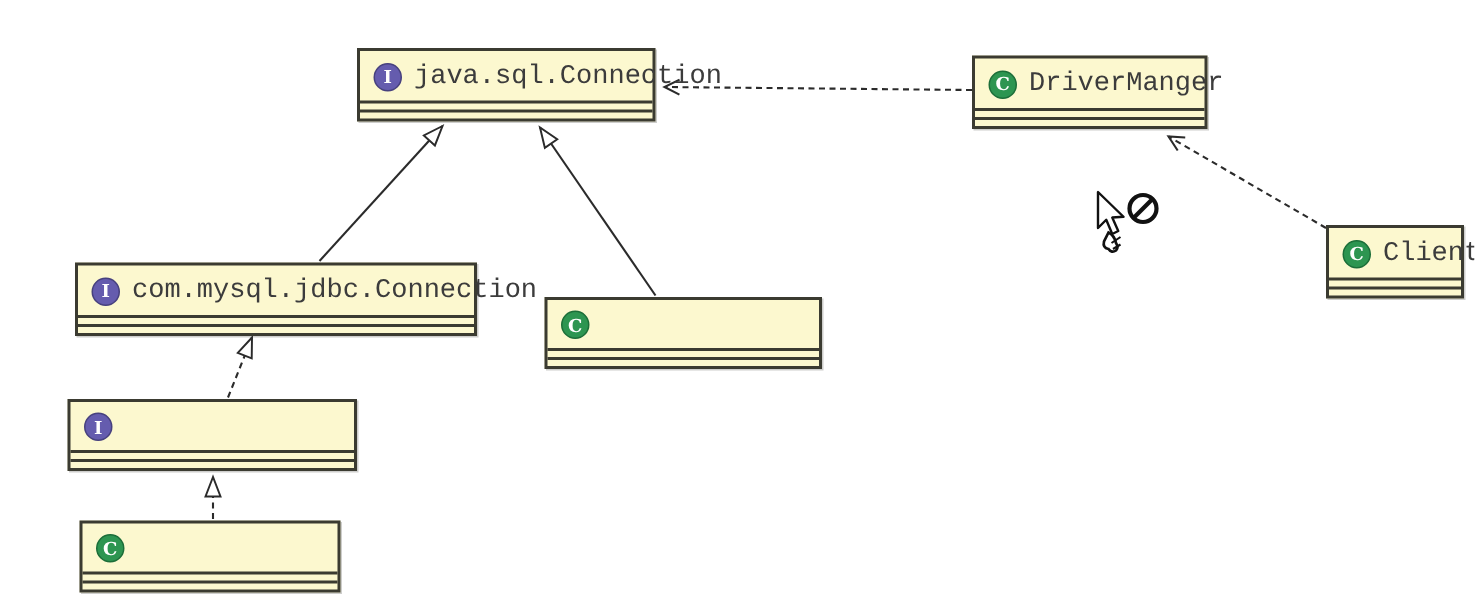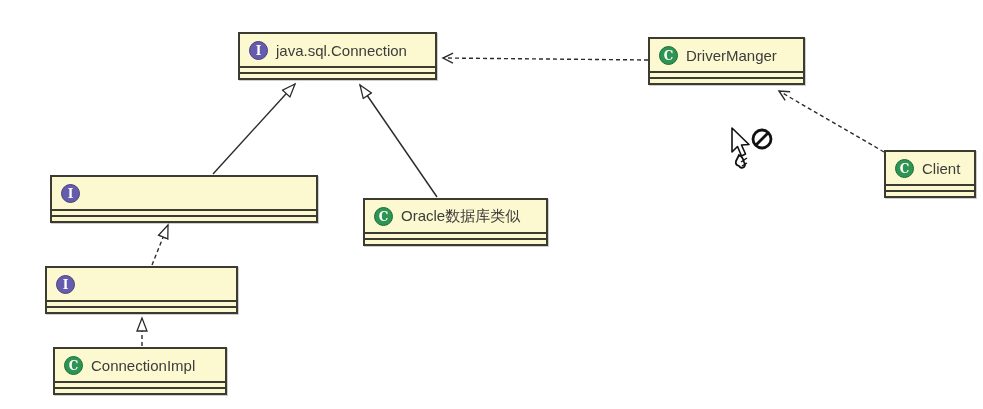--- a/index.html
+++ b/index.html
@@ -13,21 +13,21 @@
     box-sizing:border-box;box-shadow:1px 1px 0 rgba(60,60,50,.25);
   }
   .uml-title{display:flex;align-items:center;gap:8px;padding:7px 10px 6px 9px;}
   .badge{
     width:17px;height:17px;border-radius:50%;color:#fff;flex:0 0 auto;
     display:flex;align-items:center;justify-content:center;
     font-family:"DejaVu Serif",serif;font-weight:bold;font-size:12px;line-height:1;
   }
   .badge-i{background:#655cae;border:1px solid #47417e;}
   .badge-c{background:#2d9551;border:1px solid #1c6e39;}
-  .uml-label{font-size:15px;color:#3c3c3c;white-space:nowrap;}
+  .uml-label{font-size:18px;color:#3c3c3c;white-space:nowrap;font-family:Liberation Mono, monospace;}
   .compartment{height:4px;border-top:2px solid #3b3b31;}
   
   .n0{left:238px;top:32px;width:199px;}
   .n1{left:648px;top:37px;width:157px;}
   .n2{left:50px;top:175px;width:268px;}
   .n3{left:363px;top:198px;width:185px;}
   .n4{left:45px;top:266px;width:193px;}
   .n5{left:53px;top:347px;width:174px;}
   .n6{left:884px;top:150px;width:92px;}
 </style>
@@ -83,46 +83,45 @@
       <span class="badge badge-c">C</span>
       <span class="uml-label">DriverManger</span>
     </div>
     <div class="compartment"></div>
     <div class="compartment"></div>
   </div>
 
   <div class="uml-box n2">
     <div class="uml-title">
       <span class="badge badge-i">I</span>
+      <span class="uml-label">com.mysql.jdbc.Connection</span>
     </div>
     <div class="compartment"></div>
     <div class="compartment"></div>
   </div>
 
   <div class="uml-box n3">
     <div class="uml-title">
       <span class="badge badge-c">C</span>
-      <span class="uml-label">Oracle数据库类似</span>
     </div>
     <div class="compartment"></div>
     <div class="compartment"></div>
   </div>
 
   <div class="uml-box n4">
     <div class="uml-title">
       <span class="badge badge-i">I</span>
     </div>
     <div class="compartment"></div>
     <div class="compartment"></div>
   </div>
 
   <div class="uml-box n5">
     <div class="uml-title">
       <span class="badge badge-c">C</span>
-      <span class="uml-label">ConnectionImpl</span>
     </div>
     <div class="compartment"></div>
     <div class="compartment"></div>
   </div>
 
   <div class="uml-box n6">
     <div class="uml-title">
       <span class="badge badge-c">C</span>
       <span class="uml-label">Client</span>
     </div>

